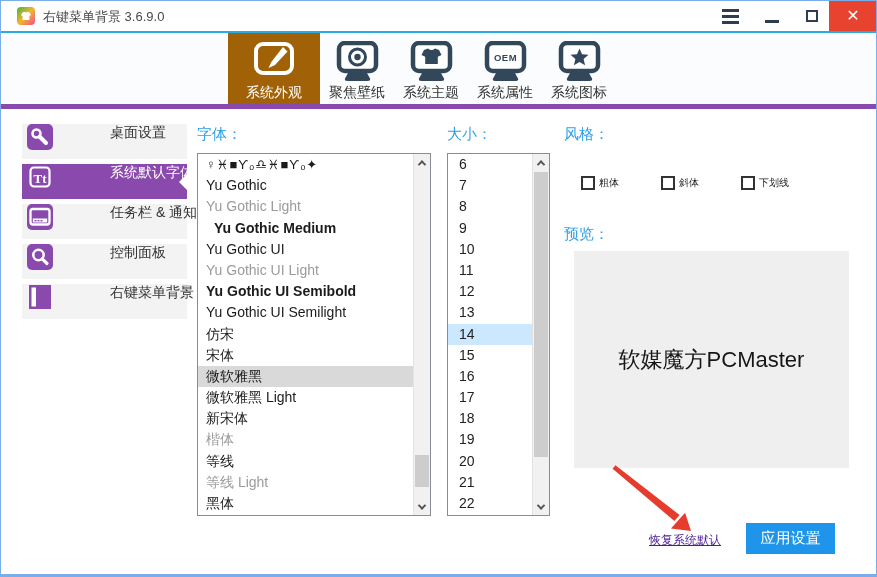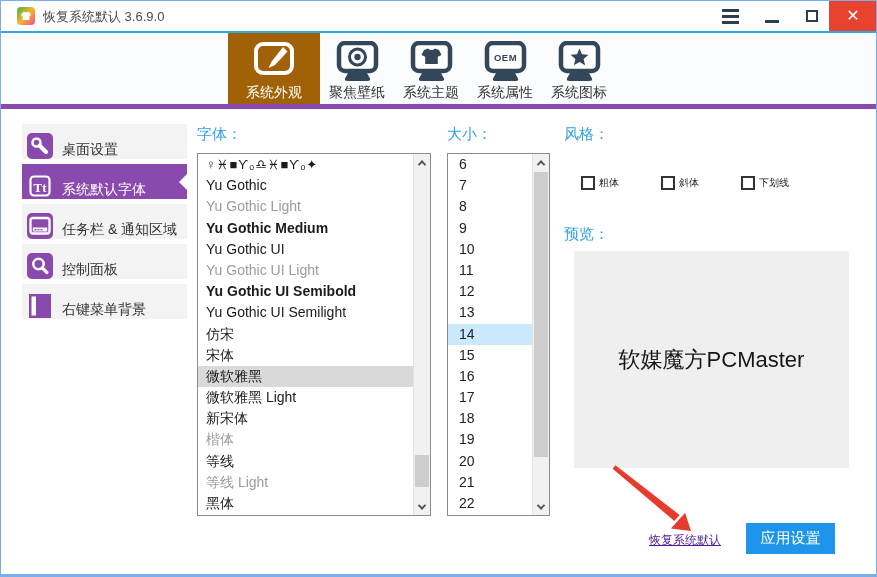--- a/index.html
+++ b/index.html
@@ -32,35 +32,35 @@
   .toolbar{position:absolute;left:0;top:32px;right:0;height:71px;background:#fbfcfd;}
   .tabs{position:absolute;left:227px;top:0;height:71px;display:flex;}
   .tab{width:74px;height:71px;display:flex;flex-direction:column;align-items:center;justify-content:flex-end;padding-bottom:2px;box-sizing:border-box;cursor:pointer;}
   .tab.selected{width:92px;background:#a16207;}
   .tab .ticon{height:46px;display:flex;align-items:flex-end;justify-content:center;}
   .tab .tlabel{font-size:14px;color:#333;margin-top:1px;white-space:nowrap;}
   .tab.selected .tlabel{color:#fff;}
   .purple-line{position:absolute;left:0;top:103px;right:0;height:5px;background:#8a4aad;}
   
   .sidebar{position:absolute;left:21px;top:123px;width:165px;}
-  .side-item{position:relative;height:35px;margin-bottom:5px;background:#f3f3f3;display:flex;align-items:flex-end;padding-left:5px;box-sizing:border-box;font-size:14px;color:#333;cursor:pointer;white-space:nowrap;}
+  .side-item{position:relative;height:35px;margin-bottom:5px;background:#f3f3f3;display:flex;align-items:flex-start;padding-left:5px;box-sizing:border-box;font-size:14px;color:#333;cursor:pointer;white-space:nowrap;gap:48px;}
   .side-item .sicon{width:26px;height:26px;margin-right:9px;flex:none;}
   .side-item.selected{background:#8a4aad;color:#fff;}
   .side-item.selected::after{content:"";position:absolute;right:0;top:50%;margin-top:-8px;width:0;height:0;border-right:8px solid #fff;border-top:8px solid transparent;border-bottom:8px solid transparent;}
   
   .sec-label{position:absolute;font-size:15px;color:#2e9fe6;white-space:nowrap;}
   
   .listbox{position:absolute;background:#fff;border:1px solid #888c93;box-sizing:border-box;}
   .font-box{left:196px;top:152px;width:234px;height:363px;}
   .size-box{left:446px;top:152px;width:103px;height:363px;}
   .list-inner{position:absolute;left:0;top:0;right:17px;bottom:0;overflow:hidden;}
   .font-item{height:21.2px;line-height:21.2px;padding-left:8px;font-size:14px;color:#1b1b1b;white-space:nowrap;cursor:pointer;}
   .font-item.light{color:#9b9b9b;}
   .font-item.bold{font-weight:bold;}
-  .font-item.medium{font-weight:bold;}
+  .font-item.medium{font-weight:bold;margin-left:8px;}
   .font-item.serif{font-family:"Liberation Serif","DejaVu Serif",serif;}
   .font-item.symbol{font-size:13px;letter-spacing:1px;}
   .font-item.selected{background:#d9d9d9;}
   .size-item{height:21.2px;line-height:21.2px;padding-left:11px;font-size:14px;color:#222;cursor:pointer;}
   .size-item.selected{background:#cbe8ff;}
   
   .scrollbar{position:absolute;right:0;top:0;bottom:0;width:17px;background:#f1f1f1;border-left:1px solid #e2e2e2;box-sizing:border-box;}
   .sb-arrow{position:absolute;left:0;width:16px;height:17px;display:flex;align-items:center;justify-content:center;cursor:pointer;}
   .sb-up{top:0;}
   .sb-down{bottom:0;}
@@ -94,21 +94,21 @@
             <linearGradient id="g1" x1="0" y1="0" x2="1" y2="1">
           <stop offset="0" stop-color="#39b54a"></stop>
               <stop offset="0.5" stop-color="#f7b32b"></stop>
               <stop offset="1" stop-color="#ed4c9a"></stop>
         </linearGradient>
           </defs>
         <rect width="18" height="18" rx="4" fill="url(#g1)"></rect>
         <path d="M5 6 L7.2 4.8 Q9 6.2 10.8 4.8 L13 6 L14 8.2 L12.4 9 L12.4 13 L5.6 13 L5.6 9 L4 8.2 Z" fill="#fff"></path>
       </svg>
     </span>
-    <span class="title-text">恢复系统默认 3.6.9.0</span>
+    <span class="title-text">右键菜单背景 3.6.9.0</span>
     <div class="winbtn wb-menu">
       <span class="menu-glyph">
           <i></i>
           <i></i>
           <i></i>
         </span>
     </div>
     <div class="winbtn wb-min">
         <span class="min-glyph"></span>
       </div>

